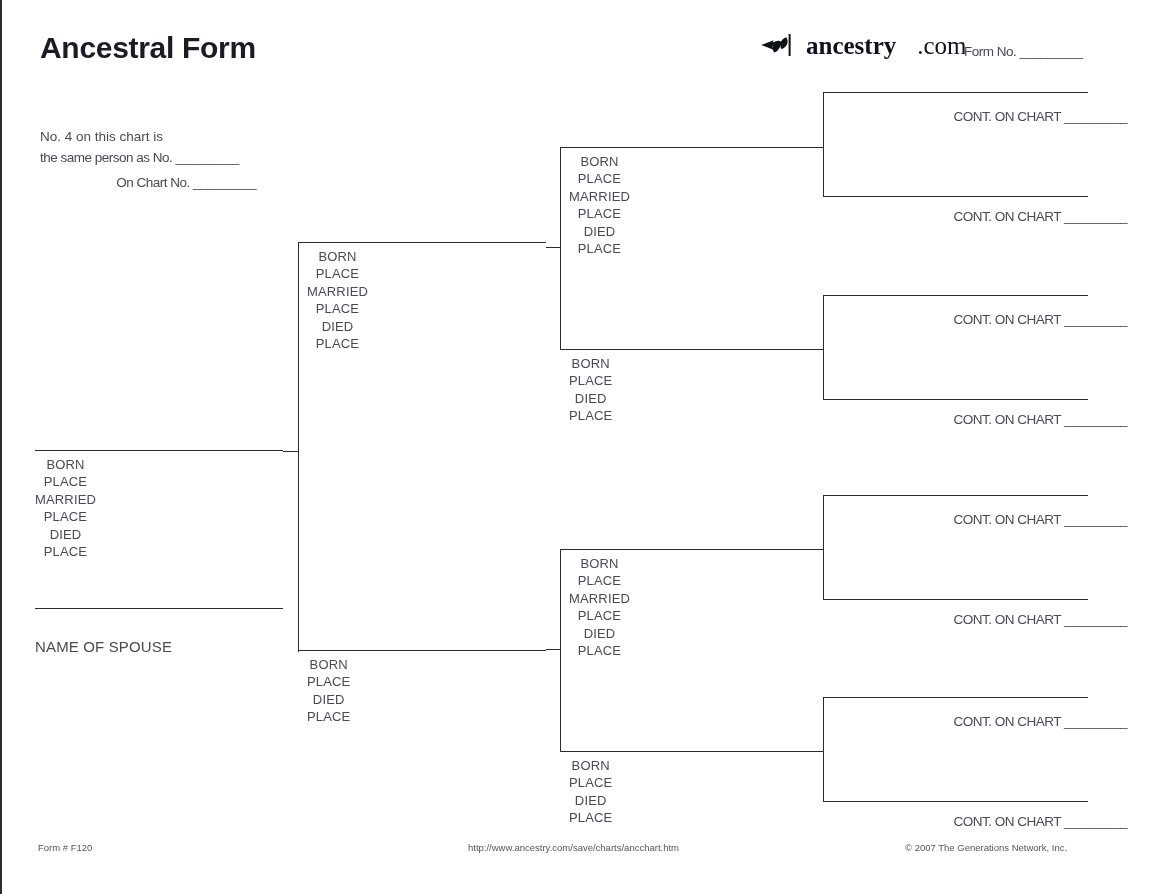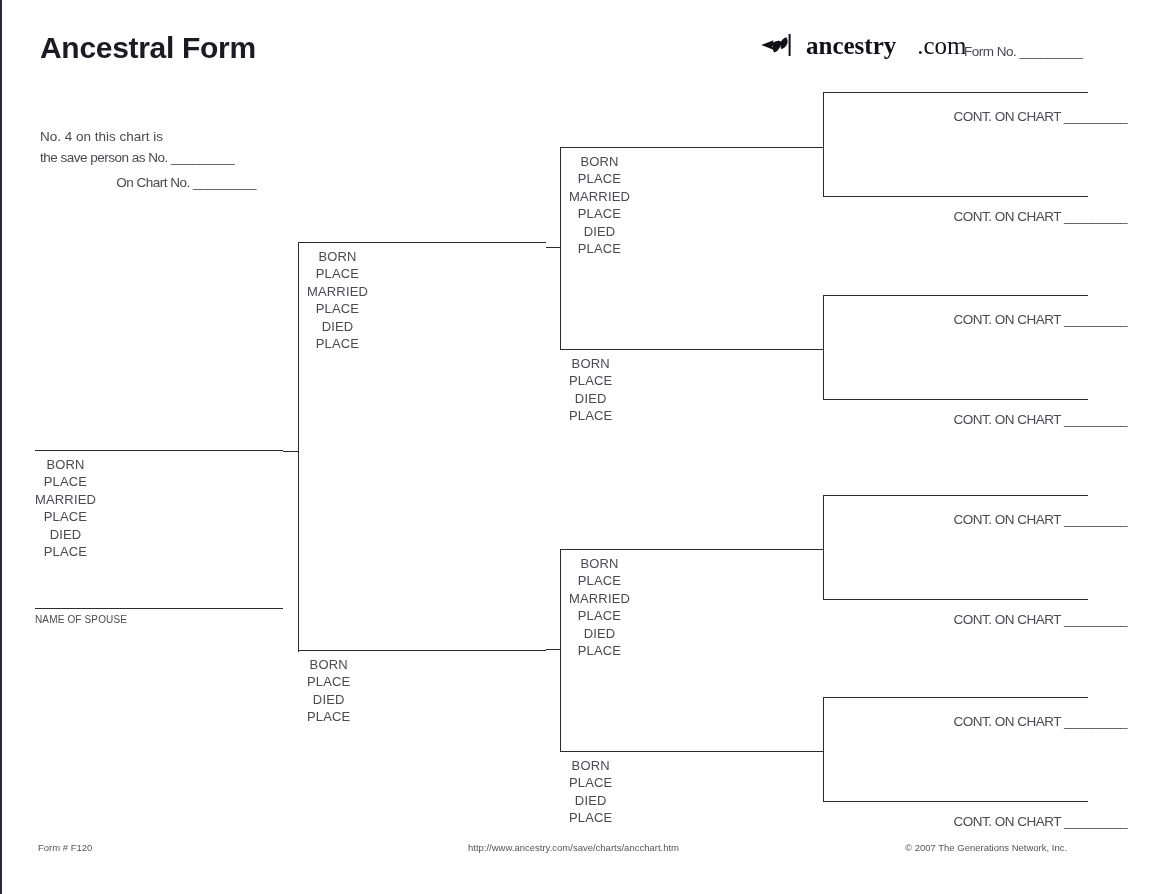--- a/index.html
+++ b/index.html
@@ -107,23 +107,24 @@
   }
   .fields div { white-space: nowrap; }
 
   .spouse-line {
     position: absolute;
     border-top: 1.6px solid #2b2b33;
     height: 0;
   }
   .spouse-label {
     position: absolute;
-    font-size: 10px;
+    font-size: 15px;
     letter-spacing: 0.15px;
     white-space: nowrap;
+    margin-top: 24px;
   }
 
   .cont-label {
     position: absolute;
     font-size: 13.5px;
     text-align: right;
     white-space: nowrap;
   }
 
   
@@ -157,21 +158,21 @@
         </g>
       </svg>
     </span>
     <span id="brand-word"><span class="b-strong">ancestry</span><span class="b-tld">.com</span></span>
   </div>
 
   <div id="chart-no" class="blank-rule">Form No. _________</div>
 
   <div id="same-person-note">
     <div>No. 4 on this chart is</div>
-    <div class="blank-rule">the save person as No. _________</div>
+    <div class="blank-rule">the same person as No. _________</div>
   </div>
   <div id="on-chart-note" class="blank-rule">On Chart No. _________</div>
 
   <div class="name-line" style="left:33px; top:450px; width:248px;"></div>
   <div class="fields" style="left:33px; top:456px;">
     <div>BORN</div>
     <div>PLACE</div>
     <div>MARRIED</div>
     <div>PLACE</div>
     <div>DIED</div>

